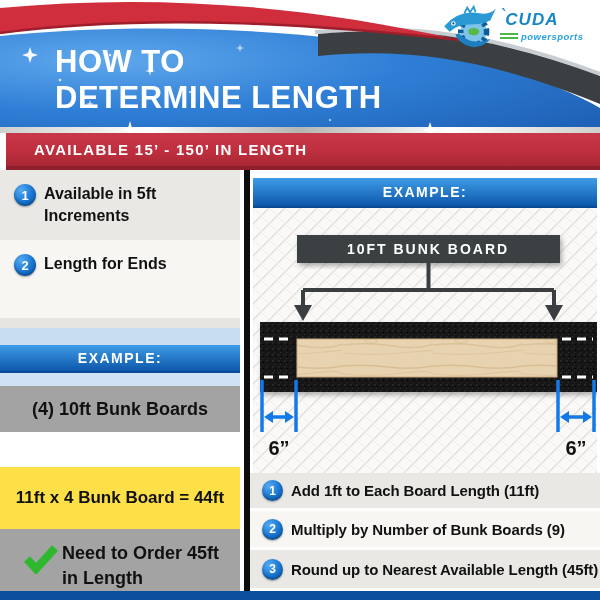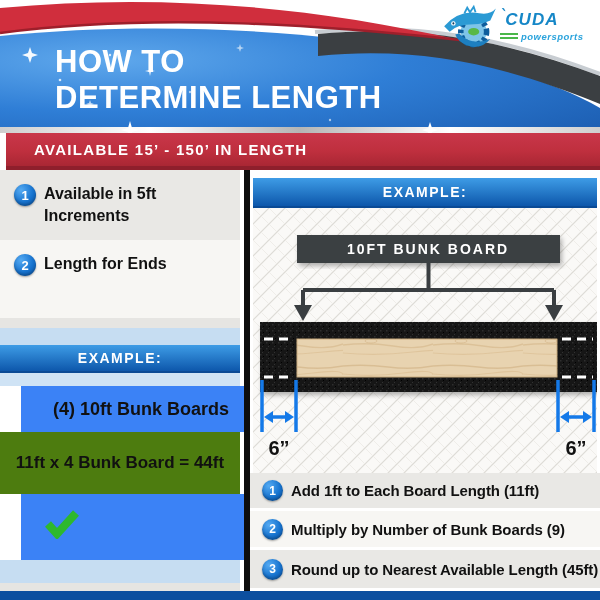--- a/index.html
+++ b/index.html
@@ -29,21 +29,21 @@
 
   
   .left-panel{position:absolute;left:0;top:170px;width:240px;height:421px;}
   .divider{position:absolute;left:244px;top:170px;width:6px;height:421px;background:#0d0d0d;}
   .right-panel{position:absolute;left:250px;top:170px;width:350px;height:421px;background:#fff;}
   .bottombar{position:absolute;left:0;top:591px;width:600px;height:9px;background:#0c4f9f;}
 
   
   .lrow{position:relative;width:100%;box-sizing:border-box;}
   .bg-gray{background:#e9e8e5;} .bg-white{background:#f7f6f3;}
-  .bg-b1{background:#3b82f6;margin-left:21px;} .bg-b2{background:#4d7c0f;}
+  .bg-b1{background:#a3a3a3;} .bg-b2{background:#fde047;margin-top:35px;}
   .bg-strip{background:#c6ddf2;} .bg-strip2{background:#cfe3f5;} .bg-gray2{background:#e6e5e2;}
   .step-item{display:flex;padding:13px 6px 0 14px;}
   .num-circle{flex:0 0 auto;width:22px;height:22px;border-radius:50%;margin:1px 8px 0 0;
       background:radial-gradient(circle at 32% 28%, #55aaf2, #1774d0 55%, #0b55a8);
       box-shadow:inset 0 -2px 3px rgba(0,0,0,.25), 0 1px 2px rgba(0,0,0,.35);
       color:#fff;font-weight:bold;font-size:13px;display:flex;align-items:center;justify-content:center;}
   .step-text{font-weight:bold;font-size:16px;line-height:22px;color:#111;}
   .step-text span{display:block;}
   .example-bar{height:28px;display:flex;align-items:center;justify-content:center;
       background:linear-gradient(#3e9ce6,#0d57ab);border-bottom:2px solid #0a4a95;box-sizing:border-box;}
@@ -176,20 +176,24 @@
     <div class="lrow bg-b1 calc-row" style="height:46px;font-size:18px;">
       <span>(4) 10ft Bunk Boards</span>
     </div>
     <div class="lrow bg-b2 calc-row" style="height:62px;font-size:17px;">
       <span>11ft x 4 Bunk Board = 44ft</span>
     </div>
     <div class="lrow bg-b1 conclusion" style="height:66px;">
       <svg class="check" width="34" height="30" viewBox="0 0 34 30">
         <path d="M3,15 L12,25 L31,4" fill="none" stroke="#2eb82e" stroke-width="8" stroke-linecap="butt"></path>
       </svg>
+      <div class="concl-text">
+        <span>Need to Order 45ft</span>
+        <span>in Length</span>
+      </div>
     </div>
     <div class="lrow bg-strip" style="height:23px;"></div>
     <div class="lrow bg-gray2" style="height:8px;"></div>
   </div>
 
   <div class="divider"></div>
 
   <div class="right-panel">
     <div class="r-example-bar">
       <span>EXAMPLE:</span>

